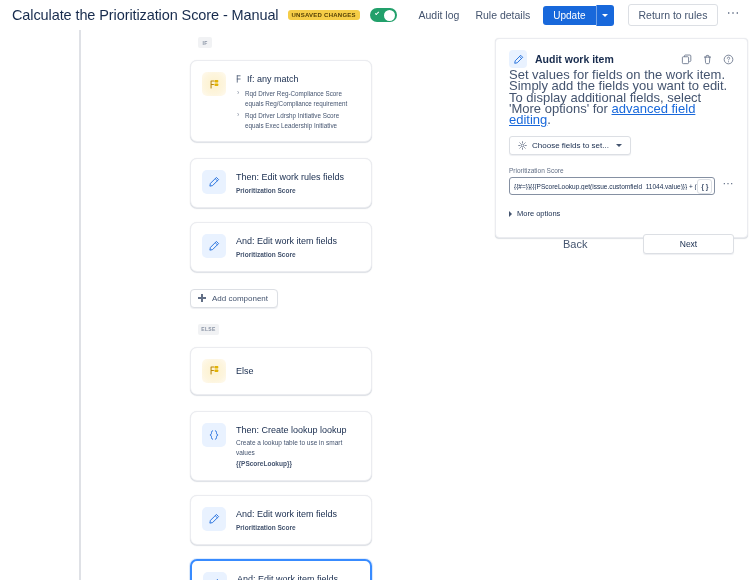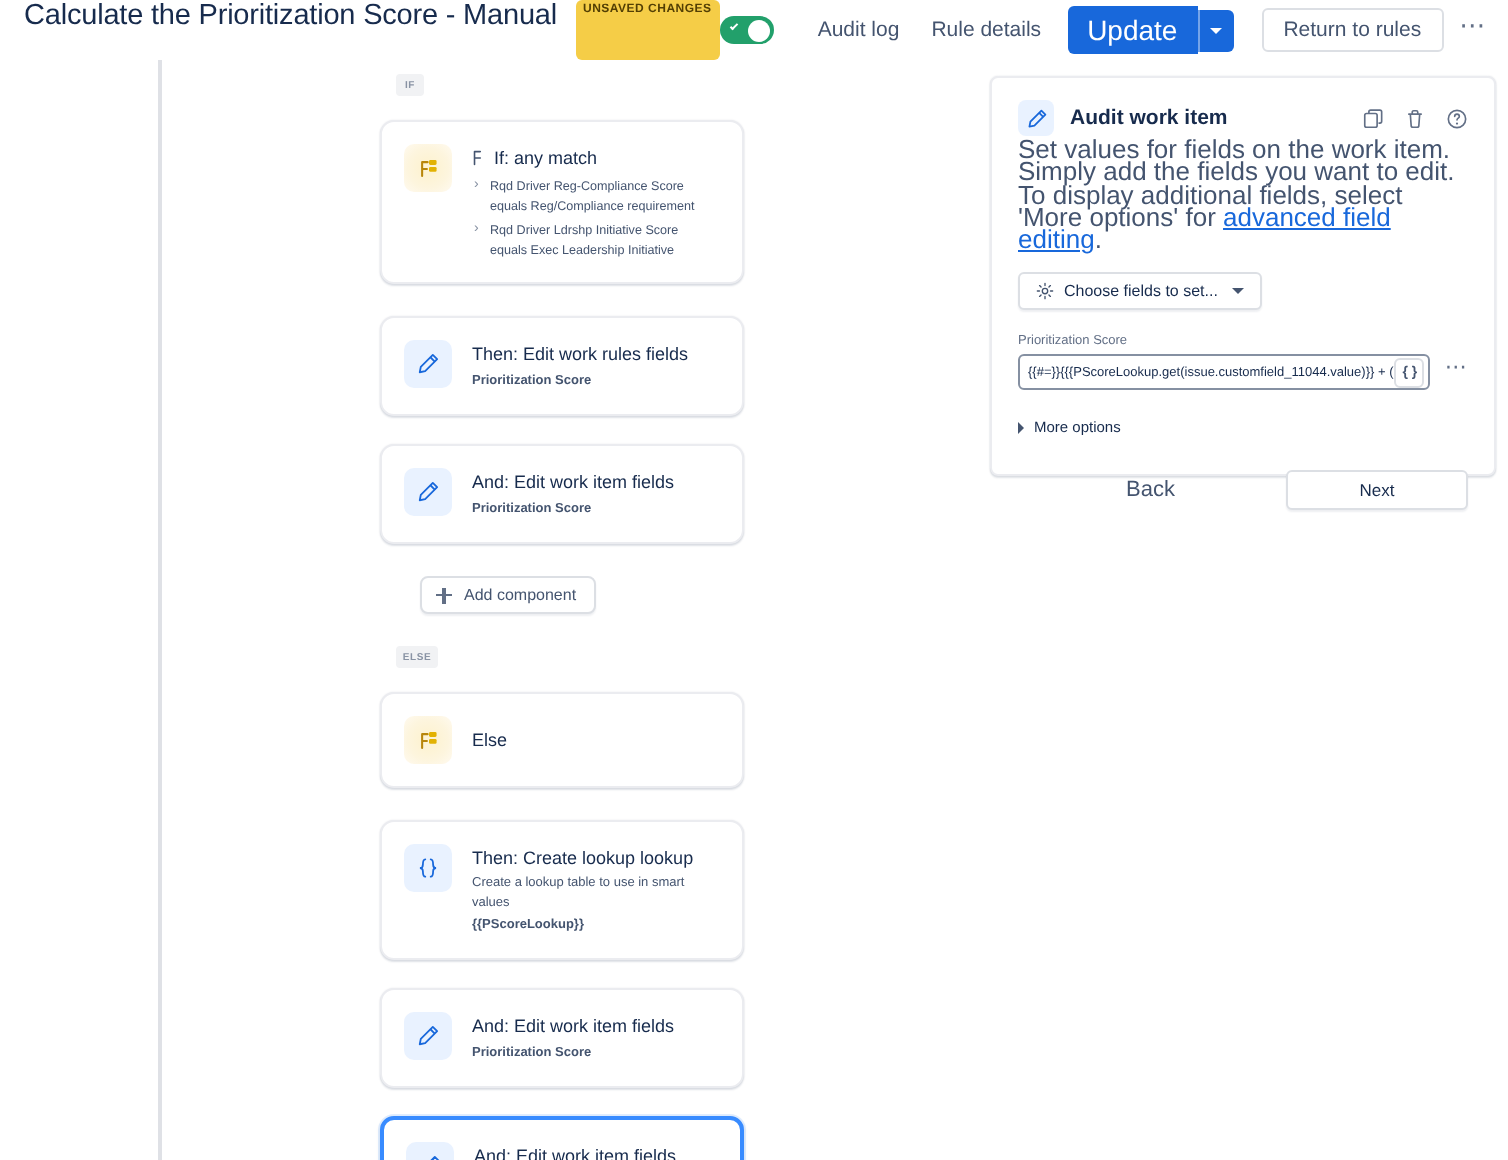--- a/index.html
+++ b/index.html
@@ -8,21 +8,21 @@
     background: #ffffff;
     font-family: "Liberation Sans", sans-serif;
     color: #172b4d;
     overflow: hidden;
   }
 
   
   .header {
     position: absolute; top: 0; left: 0;
     width: 754px; height: 30px;
-    display: flex; 
+    display: flex; align-items: center;
     background: #ffffff;
     padding: 0 10px 0 12px;
   }
   .page-title {
     font-size: 14.5px; font-weight: 400; color: #172b4d;
     letter-spacing: -0.1px; white-space: nowrap;
   }
   .badge-unsaved {
     margin-left: 9px;
     background: #f5cd47;
@@ -54,21 +54,21 @@
     width: 4px; height: 2px;
     border-left: 1.2px solid #fff; border-bottom: 1.2px solid #fff;
     transform: rotate(-45deg);
   }
   .hdr-link {
     font-size: 10.5px; color: #44546f; padding: 4px 8px;
     cursor: pointer; white-space: nowrap;
   }
   .btn-update {
     background: #1868db; color: #ffffff;
-    font-size: 14px; font-weight: 500;
+    font-size: 10px; font-weight: 500;
     padding: 4px 10px; border-radius: 3px 0 0 3px;
     cursor: pointer; white-space: nowrap;
     margin-left: 5px;
   }
   .btn-update-caret {
     background: #1868db; color: #ffffff;
     width: 18px; height: 21px;
     border-left: 1px solid #ffffff66;
     border-radius: 0 3px 3px 0;
     display: flex; align-items: center; justify-content: center;
@@ -178,21 +178,21 @@
   }
   .add-component {
     display: inline-flex; align-items: center; gap: 6px;
     border: 1px solid #dcdfe4;
     background: #ffffff;
     border-radius: 4px;
     padding: 4px 9px 4px 7px;
     font-size: 8px; color: #44546f;
     cursor: pointer;
     box-shadow: 0 1px 1px rgba(9,30,66,0.07);
-    margin-left: 20px;
+    margin-left: 0;
   }
   .plus {
     position: relative; width: 8px; height: 8px; flex: 0 0 8px;
   }
   .plus::before, .plus::after {
     content: ""; position: absolute; background: #626f86;
   }
   .plus::before { left: 3.3px; top: 0; width: 1.4px; height: 8px; }
   .plus::after  { top: 3.3px; left: 0; height: 1.4px; width: 8px; }
 

